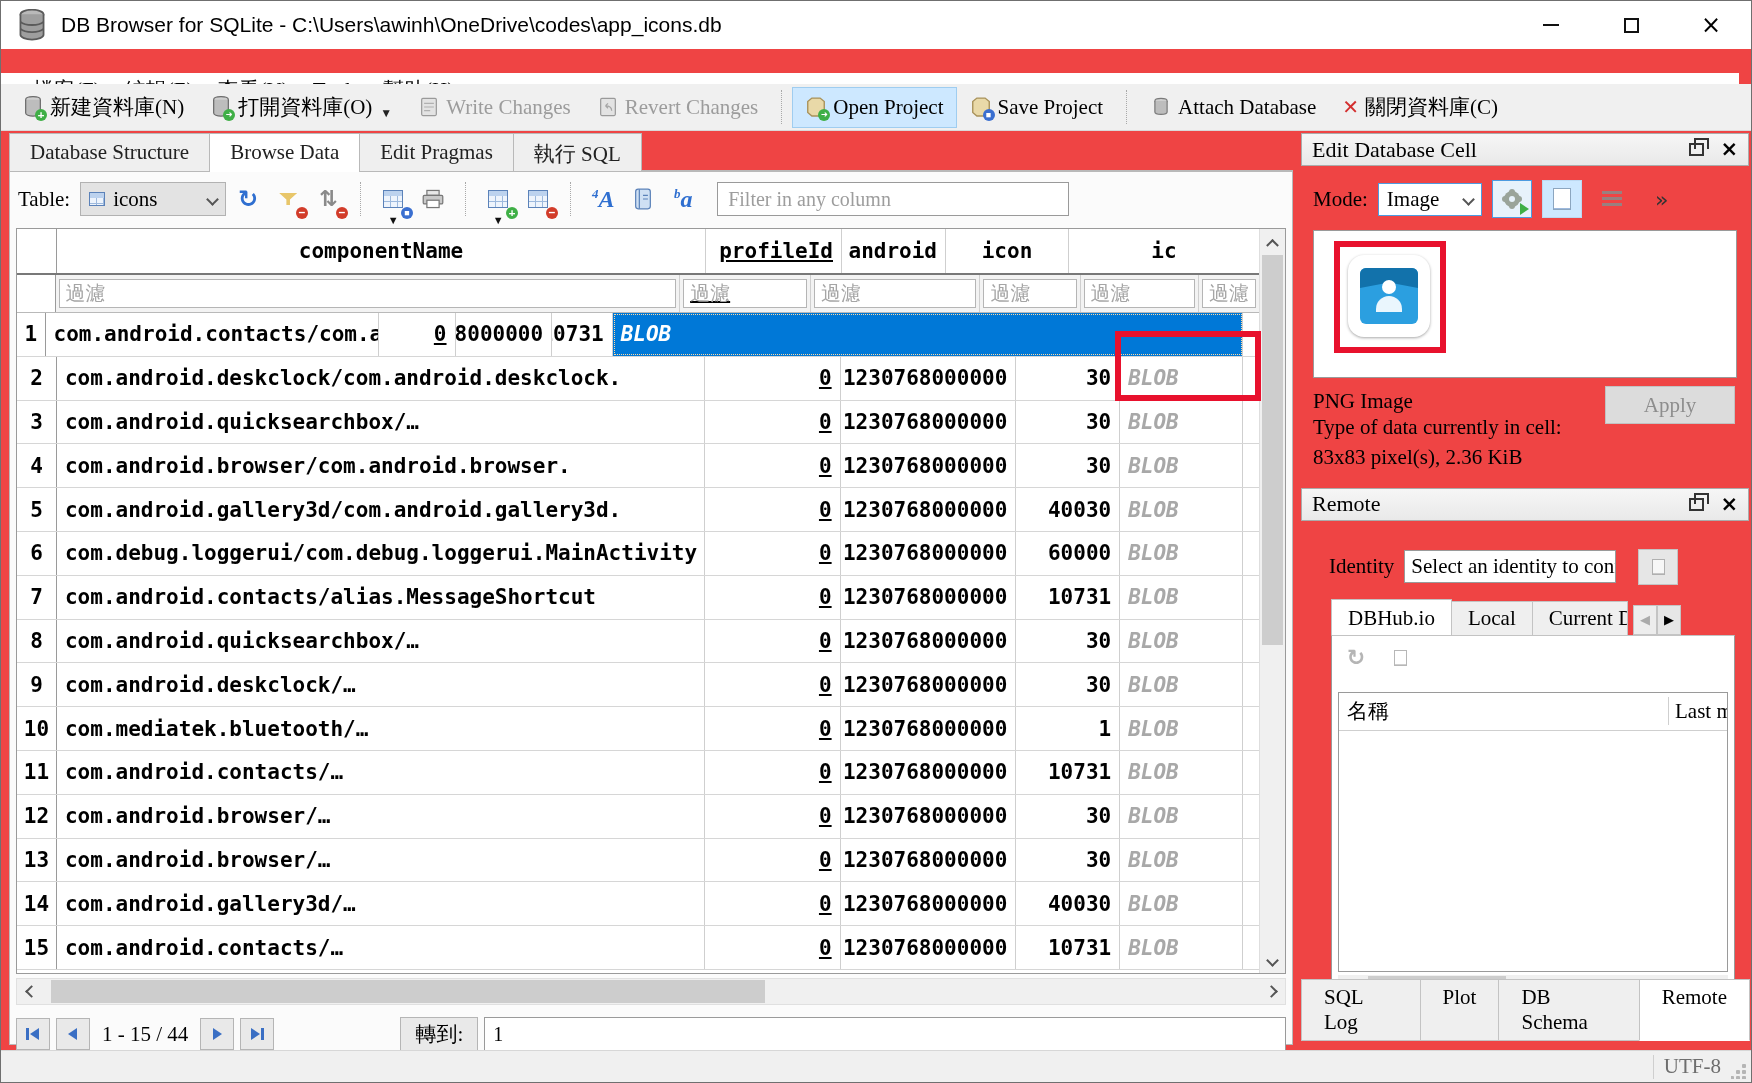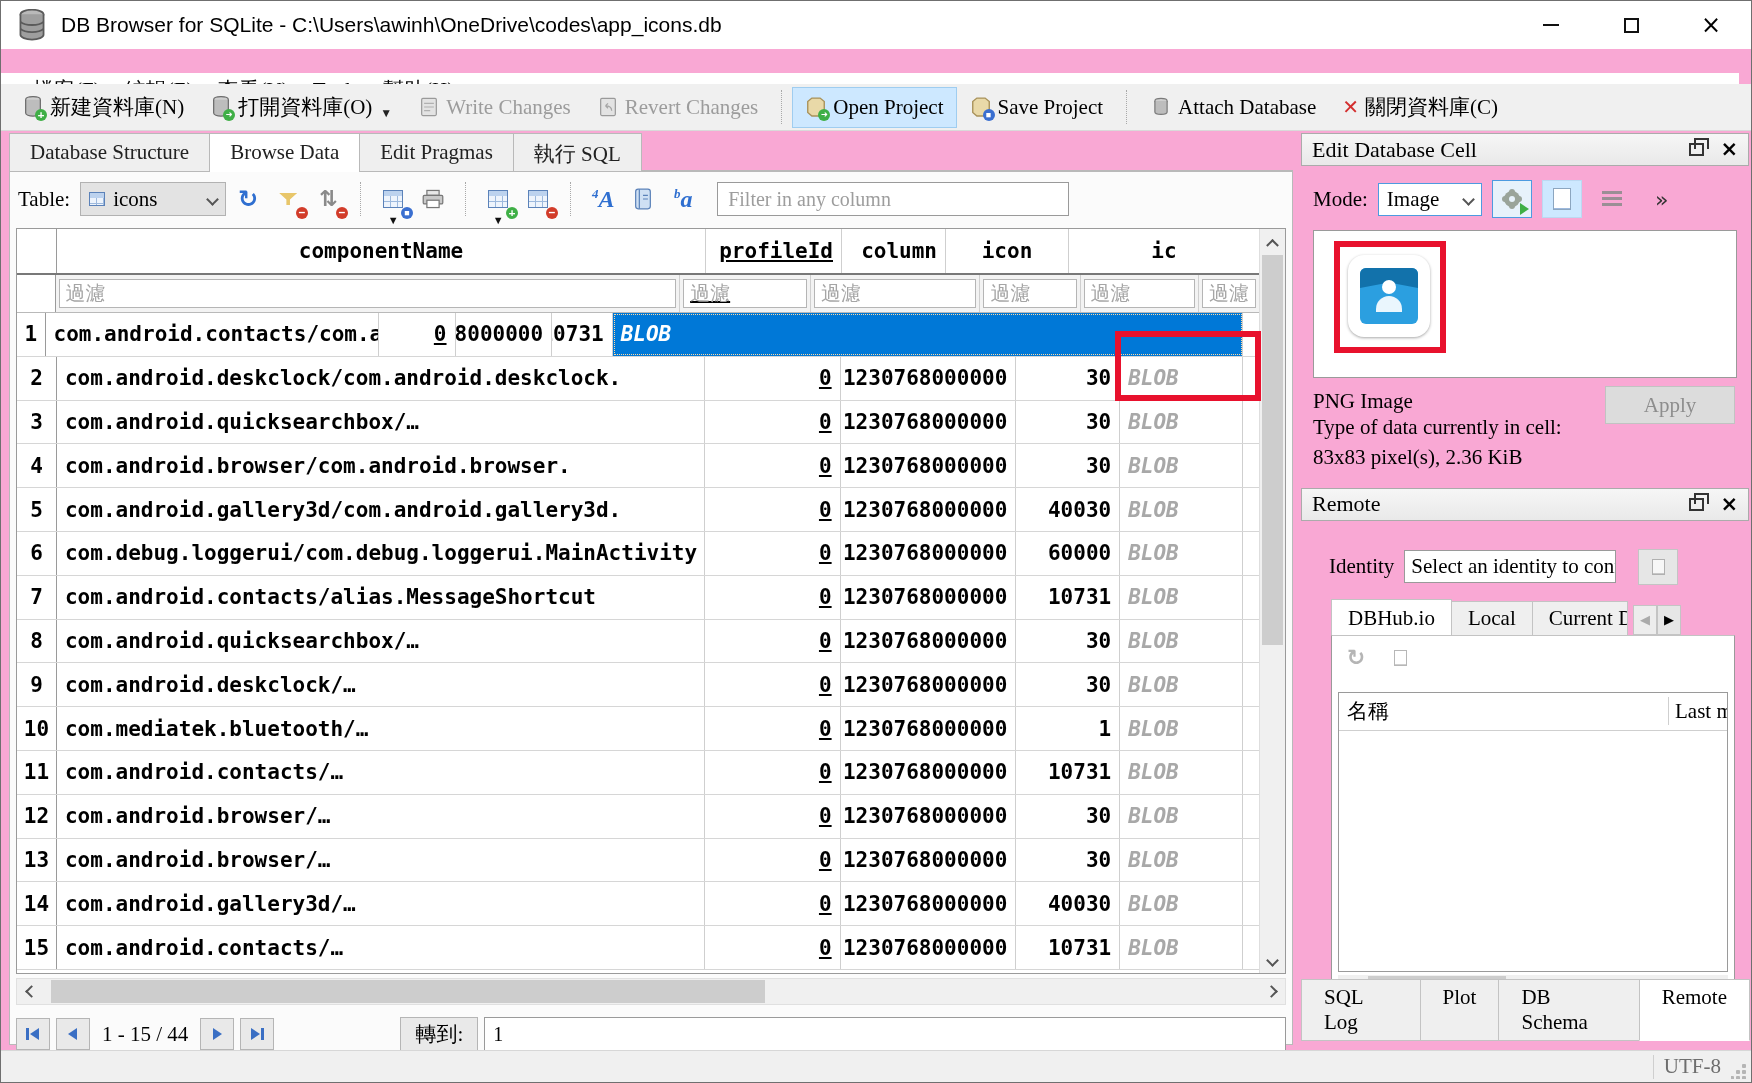--- a/index.html
+++ b/index.html
@@ -1,19 +1,19 @@
 <!DOCTYPE html>
 <html><head>
 <meta charset="utf-8">
 <style>
   * { margin:0; padding:0; box-sizing:border-box; }
   html,body { width:1752px; height:1083px; overflow:hidden; background:#444; }
   body { font-family:"Liberation Serif", serif; font-size:21px; color:#000; }
 
-  .window { position:relative; width:1752px; height:1083px; background:#f9a8d4; border:1px solid #6f6f6f; }
+  .window { position:relative; width:1752px; height:1083px; background:#ef4444; border:1px solid #6f6f6f; }
 
   
   .titlebar { position:absolute; left:0; top:0; right:0; height:48px; background:#fff; display:flex; align-items:center; }
   .app-icon { width:30px; height:32px; margin:0 14px 0 16px; }
   .title-text { font-family:"Liberation Sans", sans-serif; font-size:21px; }
   .win-controls { position:absolute; right:0; top:0; height:48px; display:flex; }
   .win-btn { width:80px; height:48px; display:flex; align-items:center; justify-content:center; cursor:pointer; }
   .glyph-min { width:16px; border-bottom:2px solid #111; }
   .glyph-max { width:15px; height:15px; border:2px solid #111; }
   .glyph-close { font-family:"DejaVu Sans", sans-serif; font-size:24px; line-height:1; }
@@ -360,21 +360,21 @@
           </button>
         <input class="filter-input" placeholder="Filter in any column" style="">
       </div>
 
       <div class="grid-wrap">
         <div class="grid-cols">
           <div class="ghead" id="grid-head">
               <div class="cell hcell c-rownum"></div>
               <div class="cell hcell c-name">componentName</div>
               <div class="cell hcell c-profile">profileId</div>
-              <div class="cell hcell c-version">column</div>
+              <div class="cell hcell c-version">android</div>
               <div class="cell hcell c-icon">icon</div>
               <div class="cell hcell c-partial">ic</div>
             </div>
           <div class="gfilters" id="grid-filters">
               <div class="c-rownum"></div>
               <div class="c-name" style="padding: 0px; display: flex; align-items: stretch;">
                 <div class="fcell" style="flex: 1 1 0%;">過濾</div>
               </div>
               <div class="c-profile" style="padding: 0px; display: flex; align-items: stretch;">
                 <div class="fcell" style="flex: 1 1 0%;">過濾</div>

